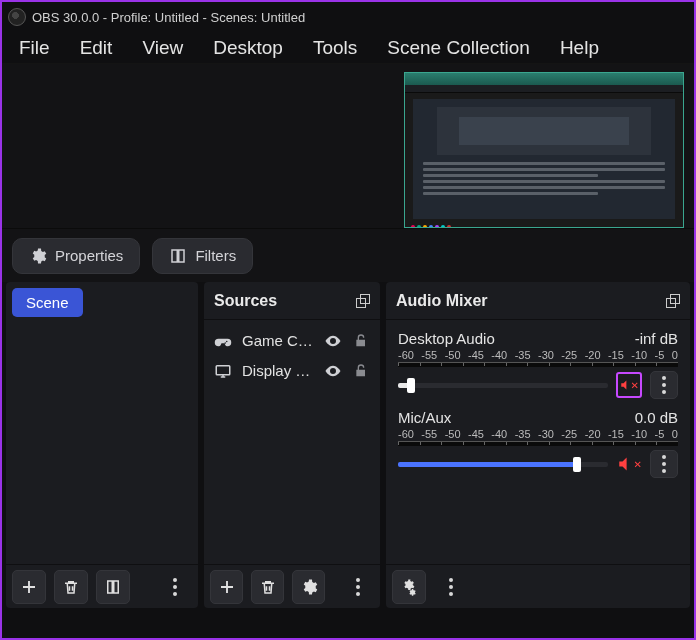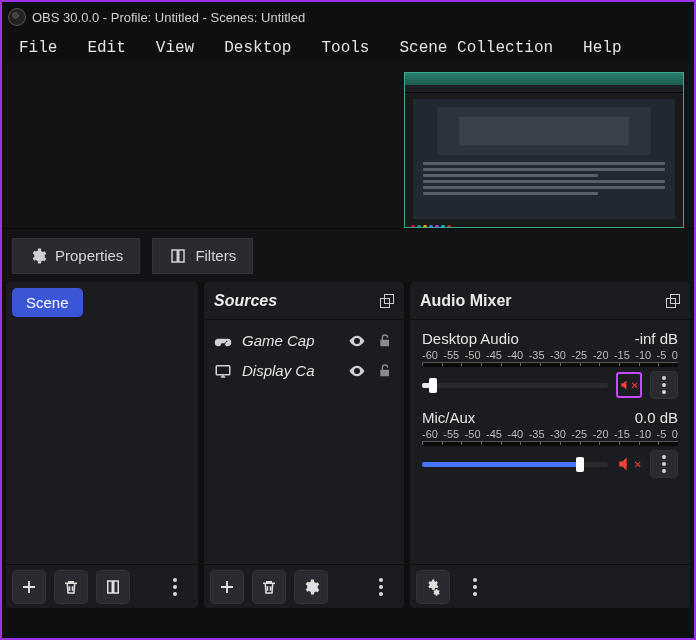--- a/index.html
+++ b/index.html
@@ -33,23 +33,22 @@
     display: flex;
     gap: 0;
     height: 32px;
     align-items: center;
     padding: 0 2px;
     border-bottom: 1px solid #141414;
   }
   .menubar .mi {
     padding: 6px 15px;
     color: #e4e4e4;
-    font-size: 16px;
+    font-size: 19px;
     cursor: pointer;
-    font-family: Liberation Mono, monospace;
   }
   .preview-area {
     height: 164px;
     background: #131315;
     position: relative;
   }
   .preview-thumb {
     position: absolute;
     top: 8px;
     right: 10px;
@@ -78,21 +77,21 @@
     border-top: 1px solid #0b0b0b;
   }
   .src-toolbar .label {
     flex: 1;
     font-size: 15px;
     color: #e0e0e0;
   }
   .tbtn {
     background: #2a2b30;
     border: 1px solid #34353a;
-    border-radius: 0;
+    border-radius: 10px;
     height: 36px;
     padding: 0 16px;
     display: flex;
     align-items: center;
     gap: 8px;
     color: #d4d4d8;
     font-size: 15px;
     cursor: pointer;
   }
   .panels {
@@ -103,21 +102,21 @@
     background: #0f0f11;
   }
   .panel {
     background: #1b1c20;
     border-radius: 4px;
     display: flex;
     flex-direction: column;
     position: relative;
   }
   .panel.scenes { width: 192px; }
-  .panel.sources { width: 200px; font-style: italic; }
+  .panel.sources { width: 176px; }
   .panel.mixer { flex: 1; text-align: center; }
   .panel-head {
     height: 38px;
     display: flex;
     align-items: center;
     padding: 0 10px;
     font-size: 16px;
     font-weight: 600;
     color: #eaeaea;
     border-bottom: 1px solid #0f0f11;

